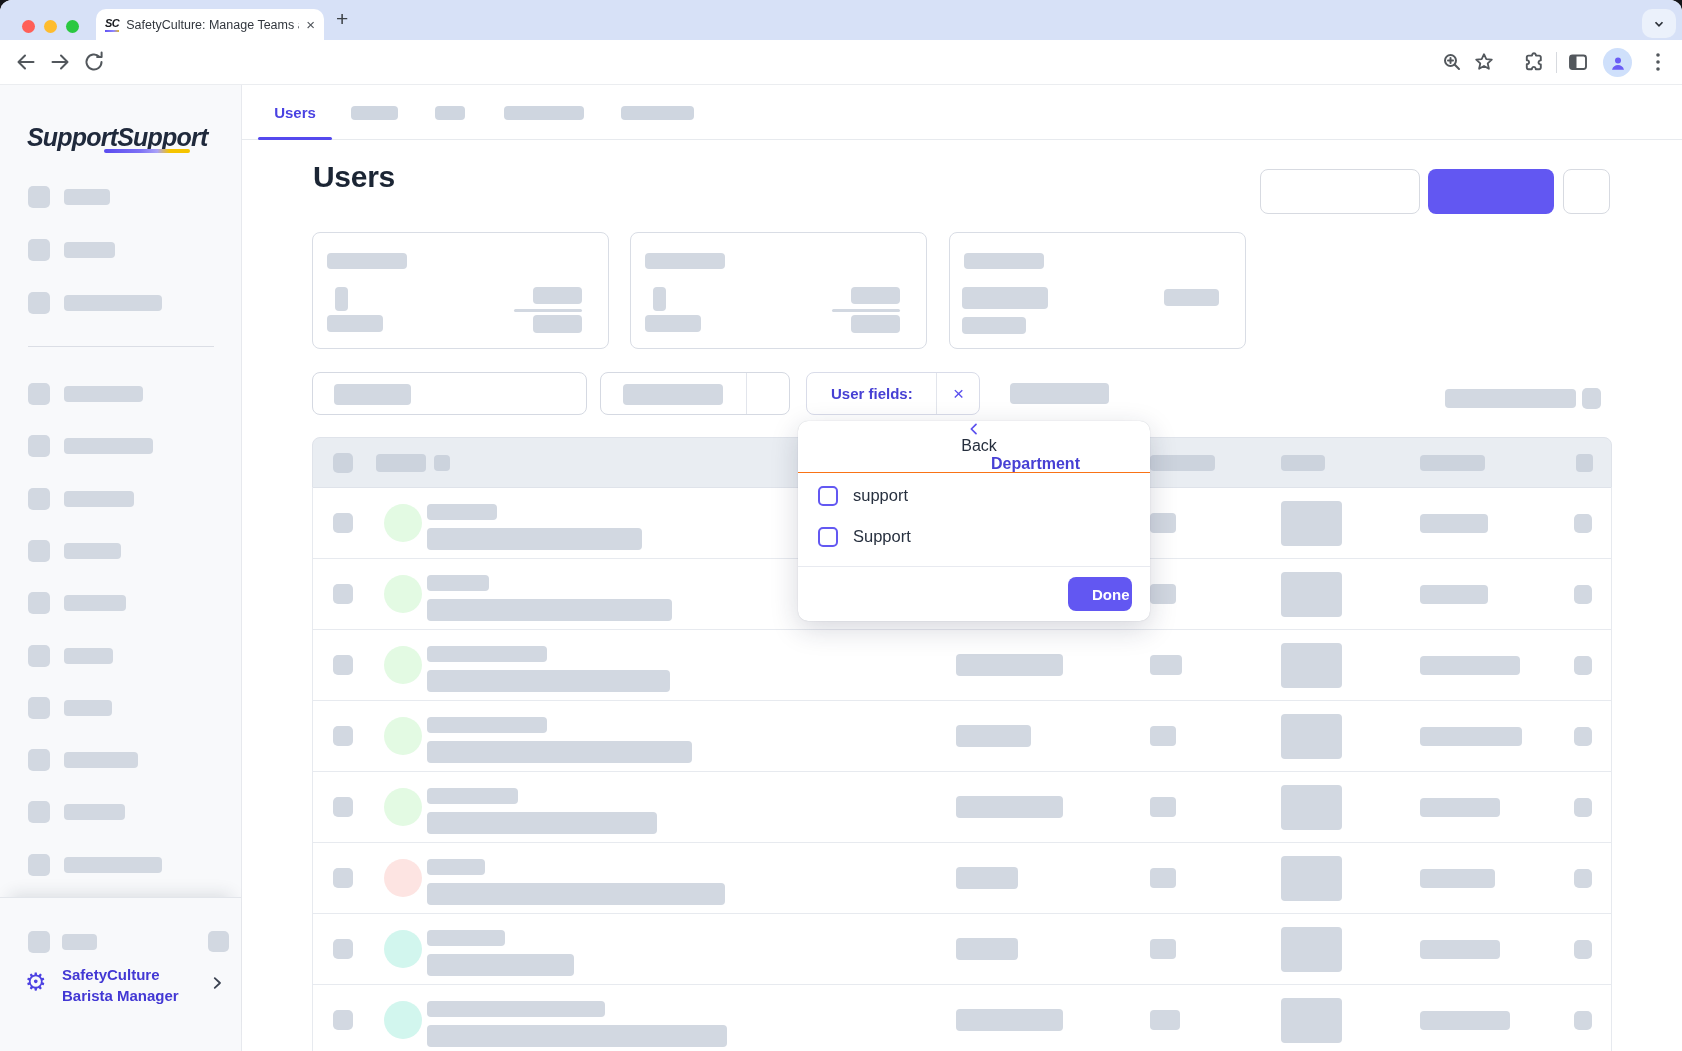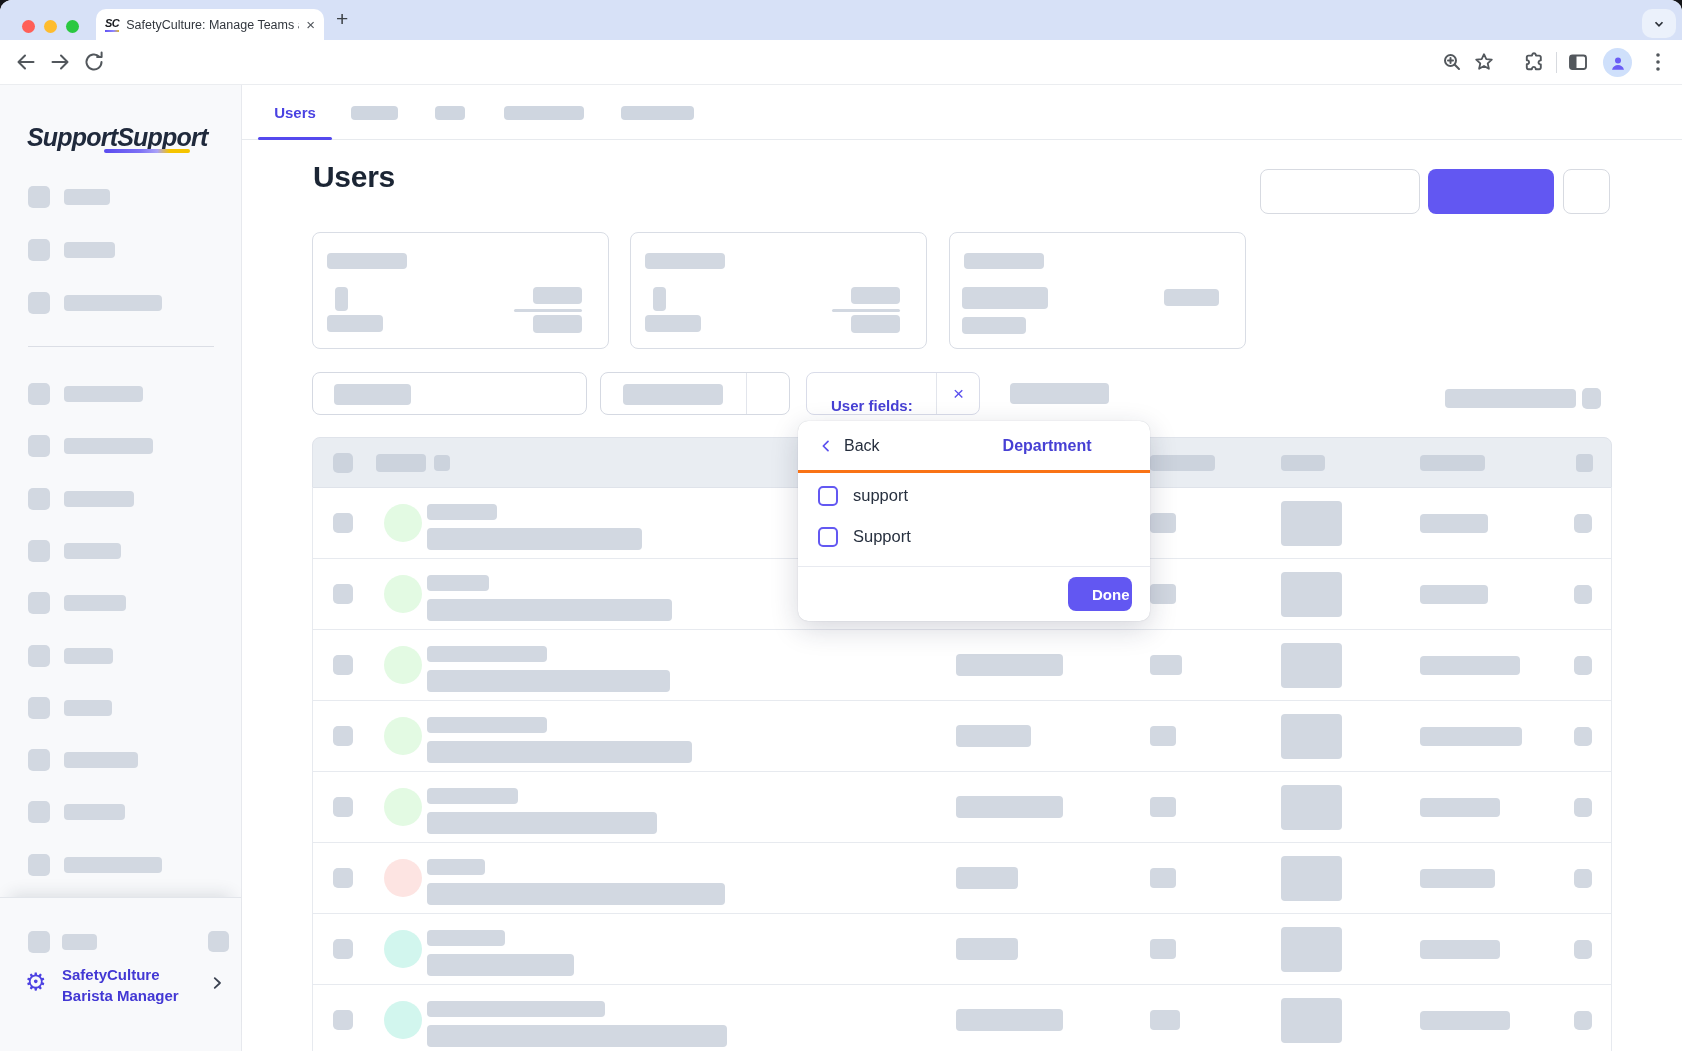--- a/index.html
+++ b/index.html
@@ -85,21 +85,21 @@
           border:1px solid #d9dde5; border-radius:8px; }
   .card .sk { position:absolute; }
 
   .search-box, .select-box { position:absolute; top:287px; height:43px; background:#fff;
           border:1px solid #d5d9e2; border-radius:8px; }
   .search-box { left:70px; width:275px; }
   .select-box { left:358px; width:190px; }
   .inner-bar { position:absolute; top:11px; height:21px; }
   .select-div { position:absolute; left:145px; top:0; width:1px; height:41px; background:#e2e5ec; }
   .chip { position:absolute; left:564px; top:287px; width:174px; height:43px; background:#fff;
-          border:1px solid #d9dce9; border-radius:8px; display:flex; align-items:flex-end; }
+          border:1px solid #d9dce9; border-radius:8px; display:flex; align-items:center; }
   .chip-label { padding-left:24px; color:#4740d4; font-size:15px; font-weight:700; }
   .chip-div { position:absolute; left:129px; top:0; width:1px; height:41px; background:#e2e5ec; }
   .chip-close { position:absolute; left:130px; top:0; width:43px; height:41px; display:flex;
           align-items:center; justify-content:center; color:#5b51ee; font-size:19px; }
   .free-bar { position:absolute; left:768px; top:298px; width:99px; height:21px; }
   .right-bar { position:absolute; left:1203px; top:304px; width:131px; height:19px; }
   .right-sq { position:absolute; left:1340px; top:303px; width:19px; height:21px; border-radius:5px; }
 
   
   .table { position:absolute; left:70px; top:352px; width:1300px; }
@@ -116,22 +116,22 @@
   .c3 { left:643px; top:24px; height:22px; }
   .c4 { left:837px; top:25px; height:20px; }
   .c5 { left:968px; top:13px; width:61px; height:45px; }
   .c6 { left:1107px; top:26px; height:19px; }
   .c7 { left:1261px; top:26px; width:18px; height:19px; border-radius:5px; }
 
   
   .popover { position:absolute; left:556px; top:336px; width:352px; height:200px; background:#fff;
              border-radius:10px; box-shadow:0 8px 28px rgba(25,35,65,.18), 0 0 1px rgba(25,35,65,.25);
              z-index:40; }
-  .pop-head { height:52px; border-bottom:3px solid #f97316; display:flex; align-items:center;
-              padding:0 20px; }
+  .pop-head { height:52px; border-bottom:1px solid #f97316; display:flex; align-items:center;
+              padding:0 20px;flex-direction:column; }
   .pop-back-chev { width:16px; height:16px; color:#5b51ee; }
   .pop-back-chev svg { width:16px; height:16px; display:block; }
   .pop-back { margin-left:10px; font-size:16px; color:#252e3d; }
   .pop-title { margin-left:80px; font-size:16px; font-weight:700; color:#4740d4;padding-left:43px; }
   .pop-opt { display:flex; align-items:center; height:41px; padding:0 20px; }
   .pop-opt:first-of-type { margin-top:2px; }
   .chk { width:20px; height:20px; border:2px solid #6358f2; border-radius:5px; background:#fff; }
   .opt-label { margin-left:15px; font-size:16.5px; color:#27303f; }
   .pop-foot { position:absolute; left:0; right:0; bottom:0; height:55px; border-top:1px solid #e8eaf0; }
   .done-btn { position:absolute; right:18px; top:10px; width:64px; height:34px; background:#6257f2;

